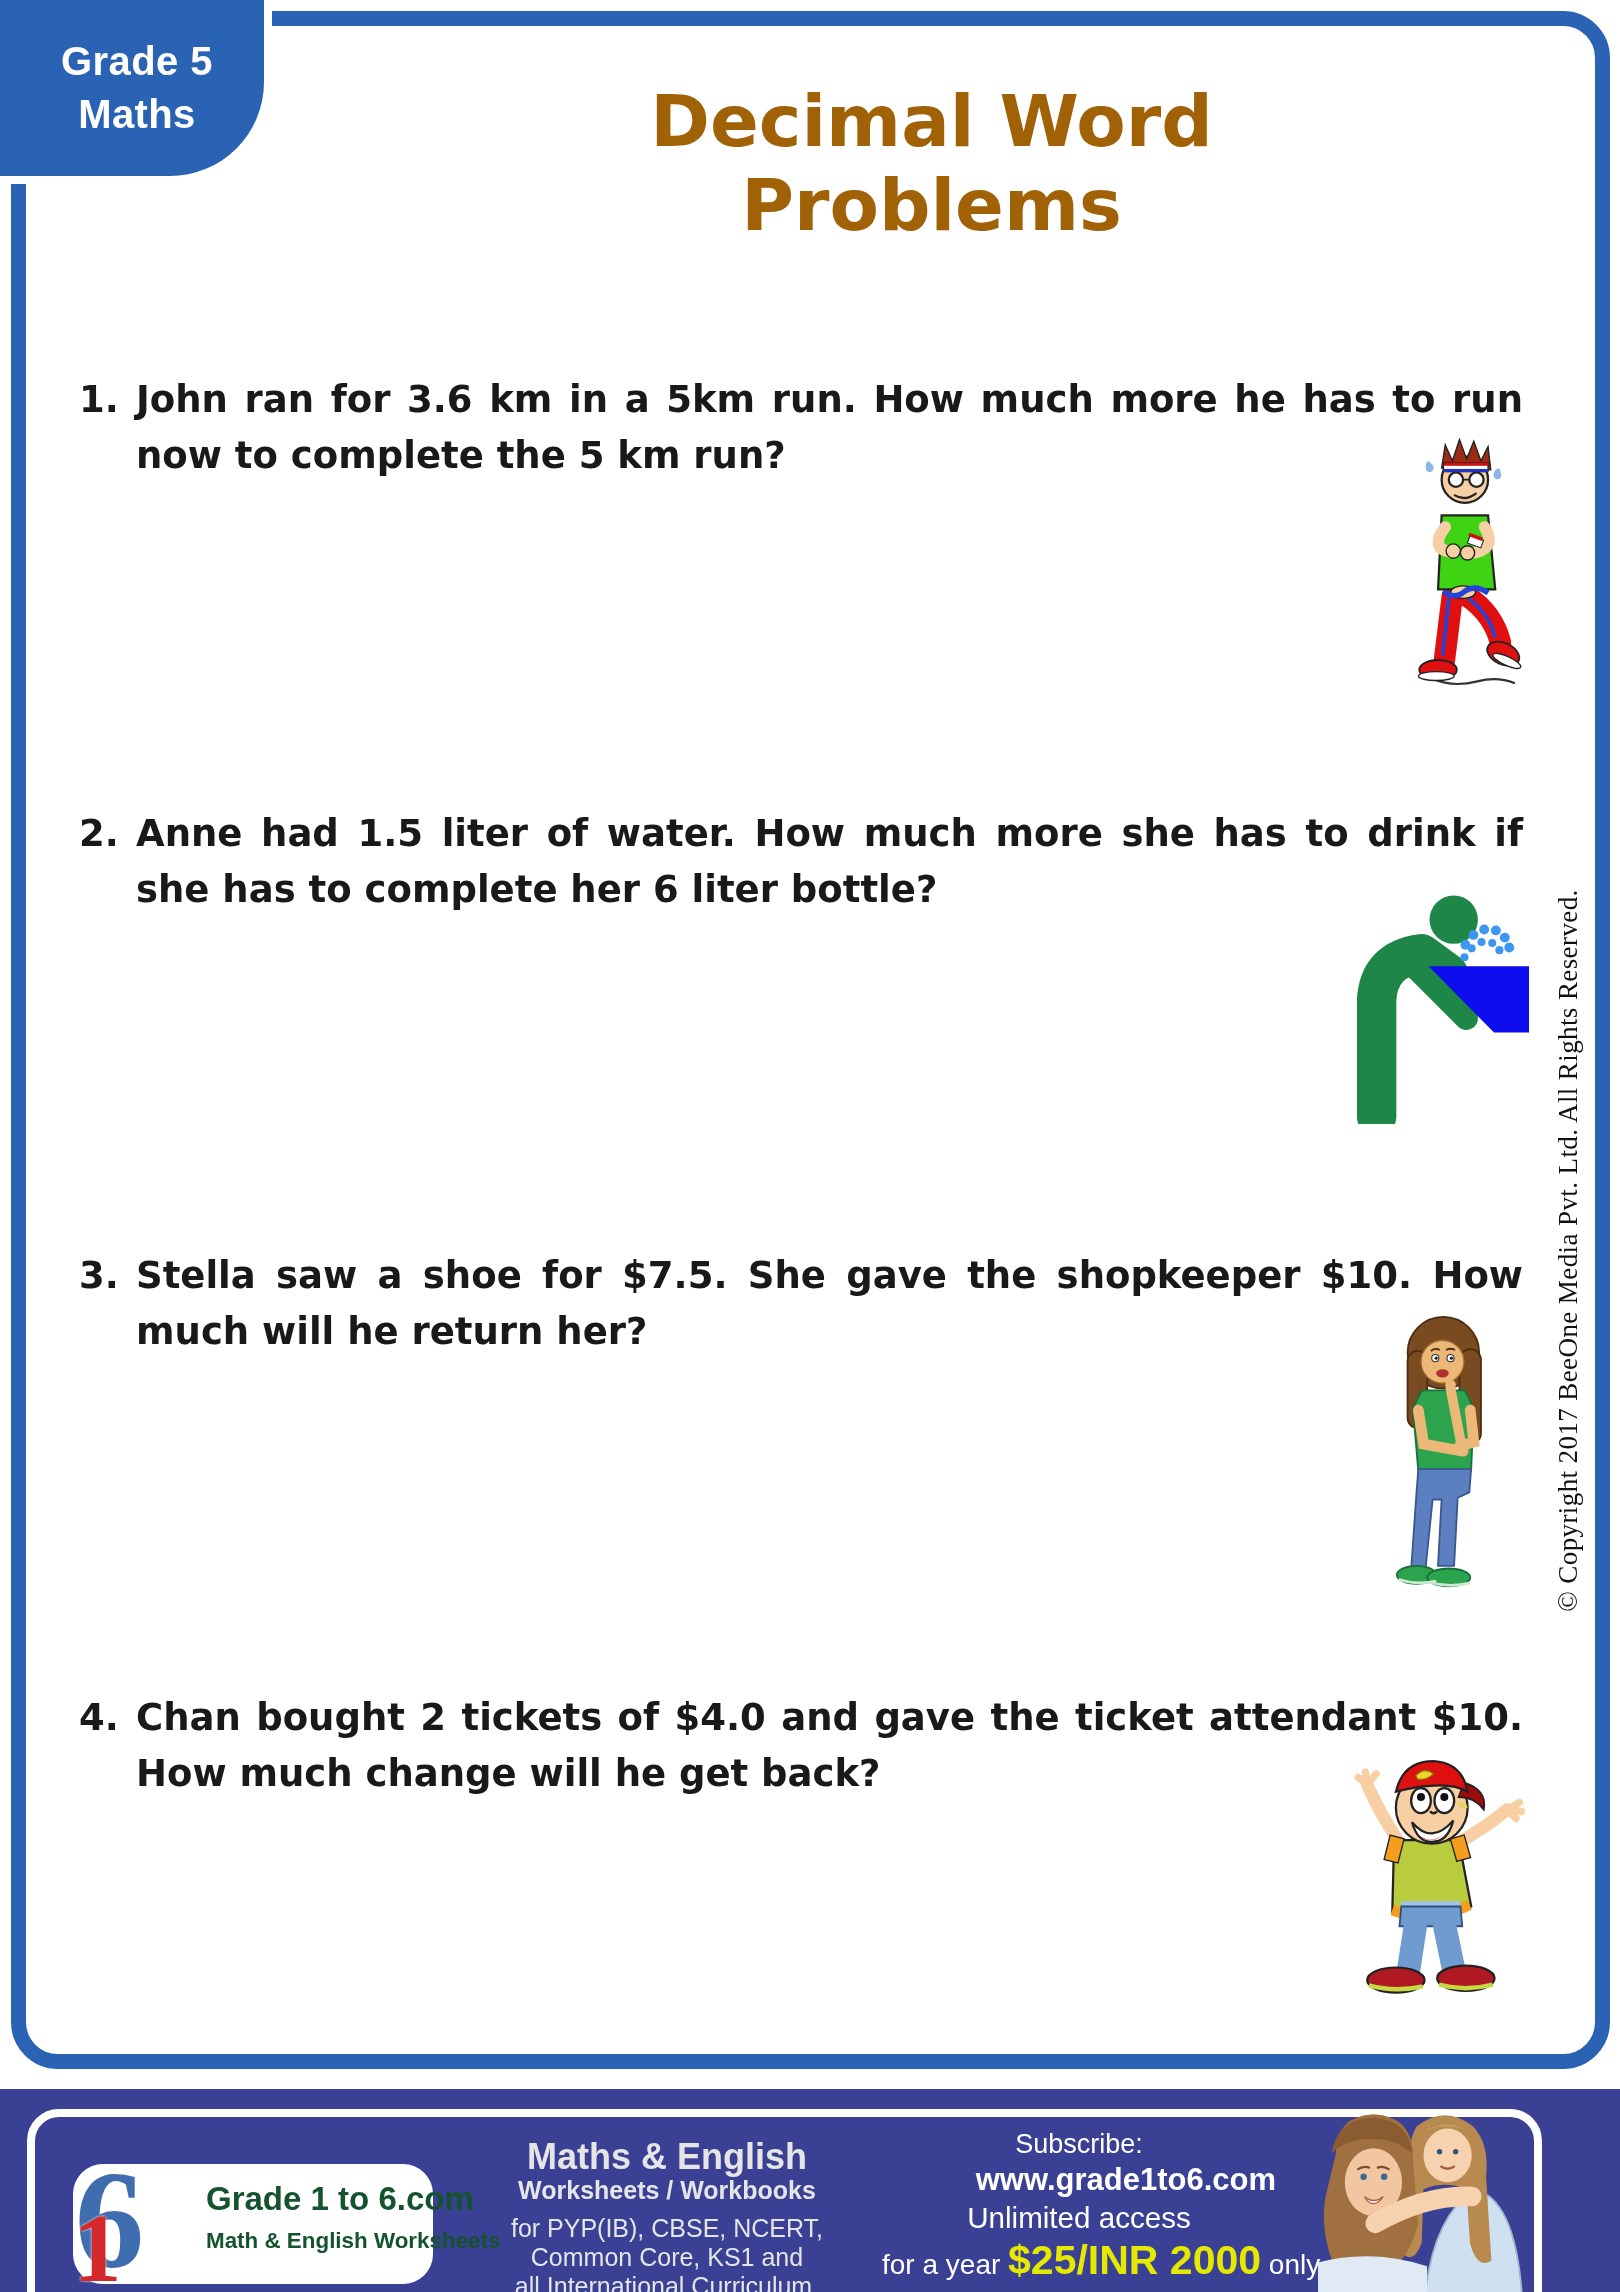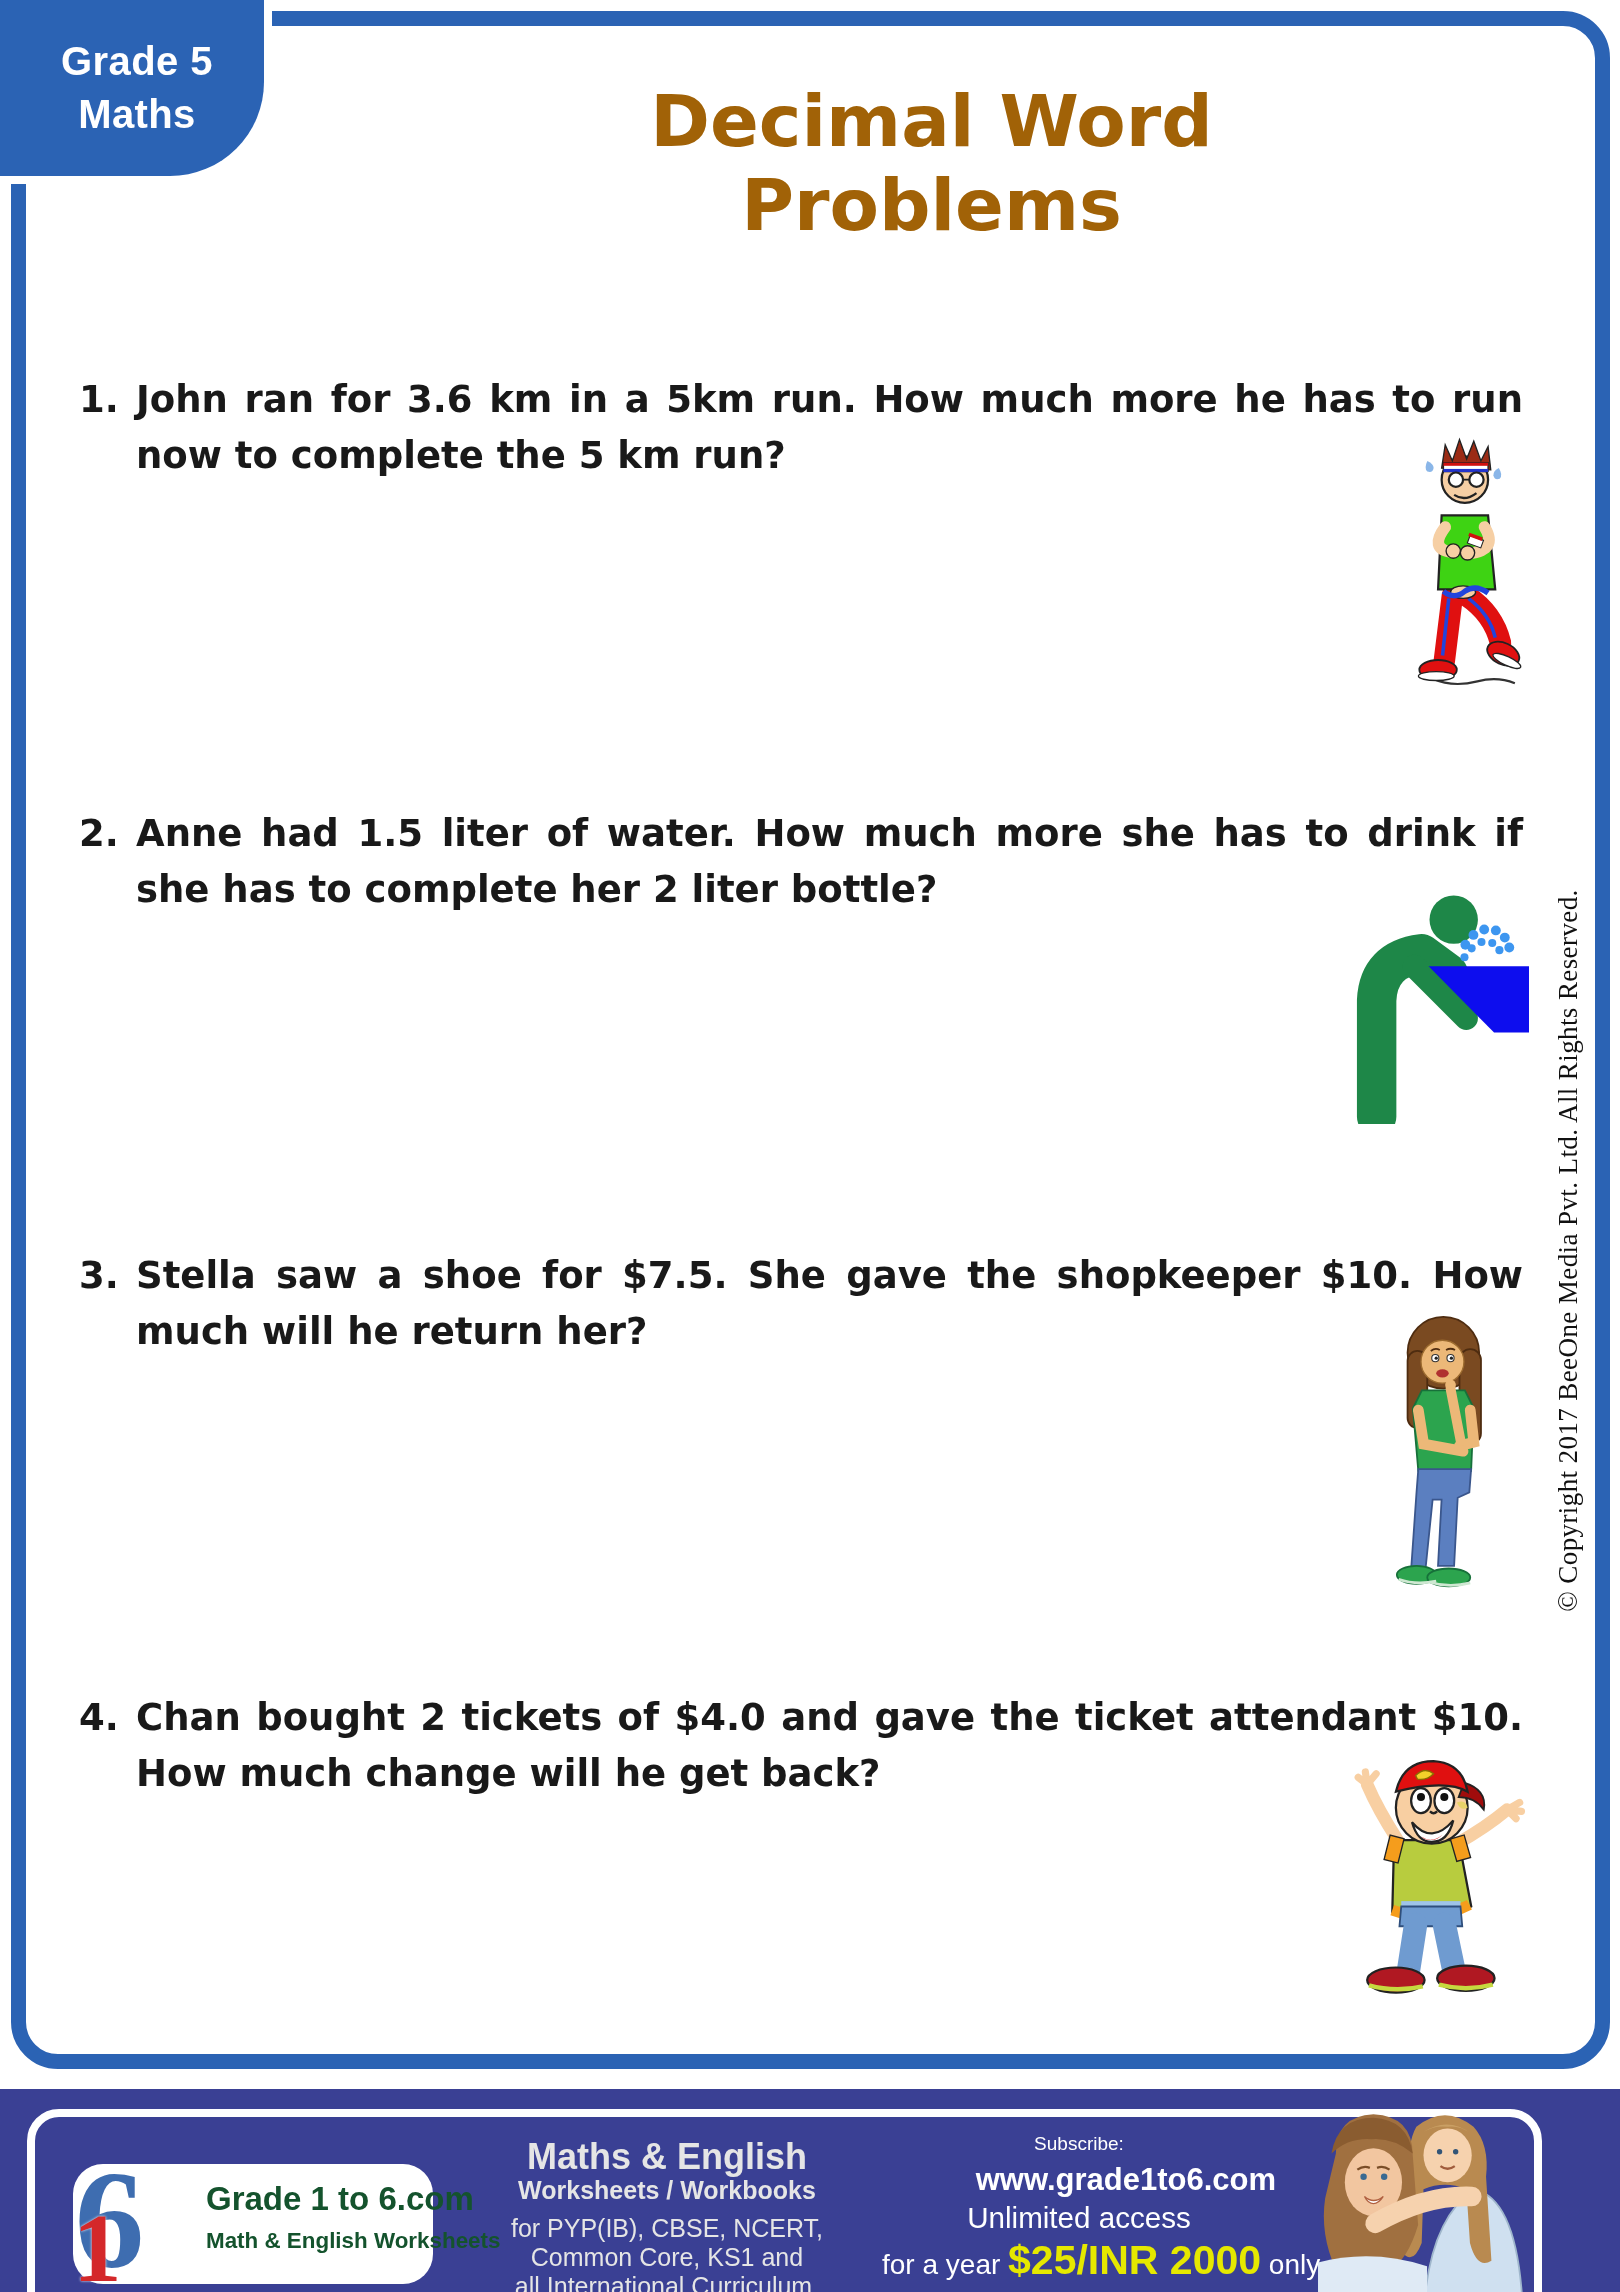--- a/index.html
+++ b/index.html
@@ -50,21 +50,21 @@
   .logo-site{position:absolute;left:133px;top:16px;font-family:Liberation Sans, sans-serif;font-weight:bold;
              font-size:33px;color:#14532d;white-space:nowrap;}
   .logo-tag{position:absolute;left:133px;top:64px;font-size:22.4px;font-weight:600;color:#14532d;white-space:nowrap;}
 
   .f-center{position:absolute;left:452px;top:48px;width:430px;text-align:center;color:#e5e5e5;}
   .f-center .l1{font-size:36px;font-weight:bold;line-height:39px;}
   .f-center .l2{font-size:25px;font-weight:bold;line-height:29px;}
   .f-center .body{margin-top:9px;font-size:25px;line-height:29px;}
 
   .f-right{position:absolute;left:882px;top:39px;width:394px;text-align:center;color:#fff;}
-  .f-right .sub{font-size:19px;line-height:32px;}
+  .f-right .sub{font-size:27px;line-height:32px;}
   .f-right .url{font-size:31px;font-weight:bold;line-height:39px;text-align:right;}
   .f-right .acc{font-size:29.6px;line-height:38px;}
   .f-right .price-line{white-space:nowrap;line-height:47px;font-size:28px;}
   .f-right .price{font-size:41px;font-weight:bold;color:#e5e800;}
 
   .f-photo{position:absolute;left:1282px;top:1.8px;}
 </style>
 </head>
 <body>
 
@@ -79,21 +79,21 @@
 
   <div class="title">Decimal Word Problems</div>
 
   <div class="problem" id="p1">
     <div class="num">1.</div>
     <div class="ptext">John ran for 3.6 km in a 5km run. How much more he has to run now to complete the 5 km run?</div>
   </div>
 
   <div class="problem" id="p2">
     <div class="num">2.</div>
-    <div class="ptext">Anne had 1.5 liter of water. How much more she has to drink if she has to complete her 2 liter bottle?</div>
+    <div class="ptext">Anne had 1.5 liter of water. How much more she has to drink if she has to complete her 6 liter bottle?</div>
   </div>
 
   <div class="problem" id="p3">
     <div class="num">3.</div>
     <div class="ptext">Stella saw a shoe for $7.5. She gave the shopkeeper $10. How much will he return her?</div>
   </div>
 
   <div class="problem" id="p4">
     <div class="num">4.</div>
     <div class="ptext">Chan bought 2 tickets of $4.0 and gave the ticket attendant $10. How much change will he get back?</div>

